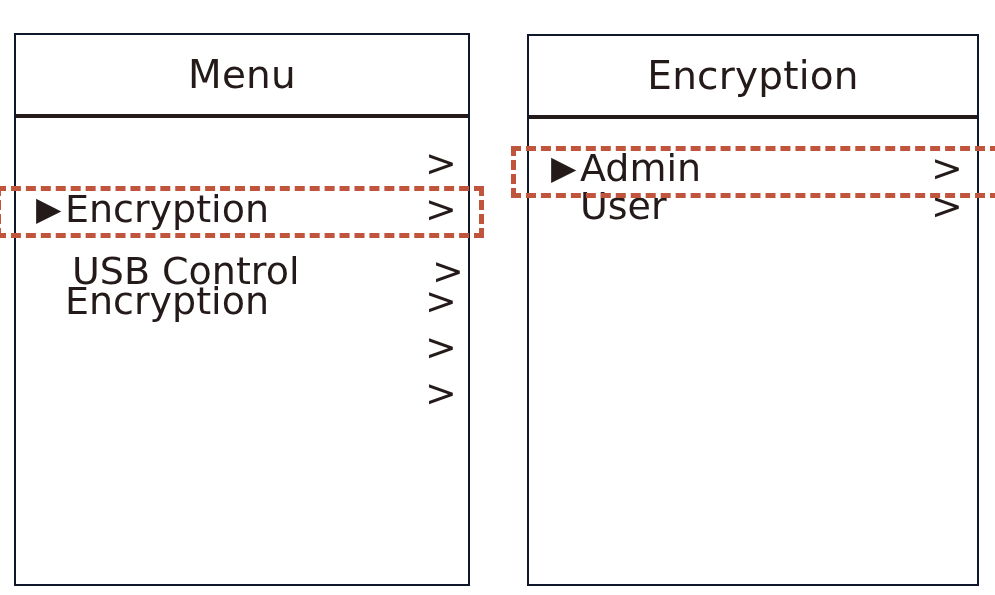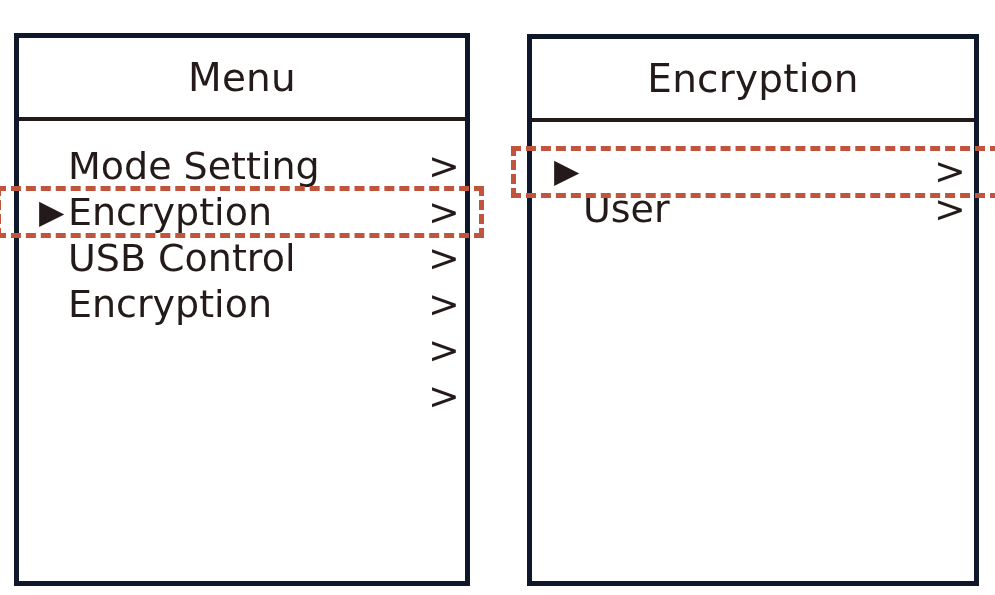--- a/index.html
+++ b/index.html
@@ -17,21 +17,21 @@
     width: 995px;
     height: 595px;
     background: #ffffff;
     overflow: hidden;
   }
 
   
   .panel {
     position: absolute;
     box-sizing: border-box;
-    border: 5px solid #0f172a;
+    border: 2px solid #0f172a;
     background: #ffffff;
     padding-left: 20px;
   }
   #panel-menu {
     left: 14px;
     top: 33px;
     width: 456px;
     height: 553px;
   }
   #panel-encryption {
@@ -103,21 +103,21 @@
     line-height: 44px;
     font-size: 38px;
     color: #231a19;
   }
 
   
   #panel-menu .row .label { left: 49px; }
   #panel-menu .row .chev  { left: 409px; }
   #panel-menu .row.r0 { top: 23px; }
   #panel-menu .row.r1 { top: 69px; }
-  #panel-menu .row.r2 { top: 115px; }
+  #panel-menu .row.r2 { top: 131px; margin-left: 7px; }
   #panel-menu .row.r3 { top: 161px; }
   #panel-menu .row.r4 { top: 207px; }
   #panel-menu .row.r5 { top: 253px; }
 
   
   #panel-encryption .row { height: 44px; }
   #panel-encryption .row .marker { left: 22px; height: 44px; line-height: 42px; }
   #panel-encryption .row .label { left: 51px; height: 44px; line-height: 42px; }
   #panel-encryption .row .chev  { left: 402px; height: 44px; line-height: 42px; }
   #panel-encryption .row.r0 { top: 28px; }
@@ -151,21 +151,20 @@
 
   <div id="panel-menu" class="panel">
 
     <div class="panel-title">Menu</div>
     <div class="title-divider"></div>
 
     <div class="panel-body">
 
       <div class="row r0">
         <span class="marker"></span>
-        <span class="label">Mode Setting</span>
         <span class="chev">&gt;</span>
       </div>
 
       <div class="row r1">
         <span class="marker">▶</span>
         <span class="label">Encryption</span>
         <span class="chev">&gt;</span>
       </div>
 
       <div class="row r2">
@@ -195,20 +194,21 @@
 
   <div id="panel-encryption" class="panel">
 
     <div class="panel-title">Encryption</div>
     <div class="title-divider"></div>
 
     <div class="panel-body">
 
       <div class="row r0">
         <span class="marker">▶</span>
+        <span class="label">Admin</span>
         <span class="chev">&gt;</span>
       </div>
 
       <div class="row r1">
         <span class="marker"></span>
         <span class="label">User</span>
         <span class="chev">&gt;</span>
       </div>
 
     </div>

